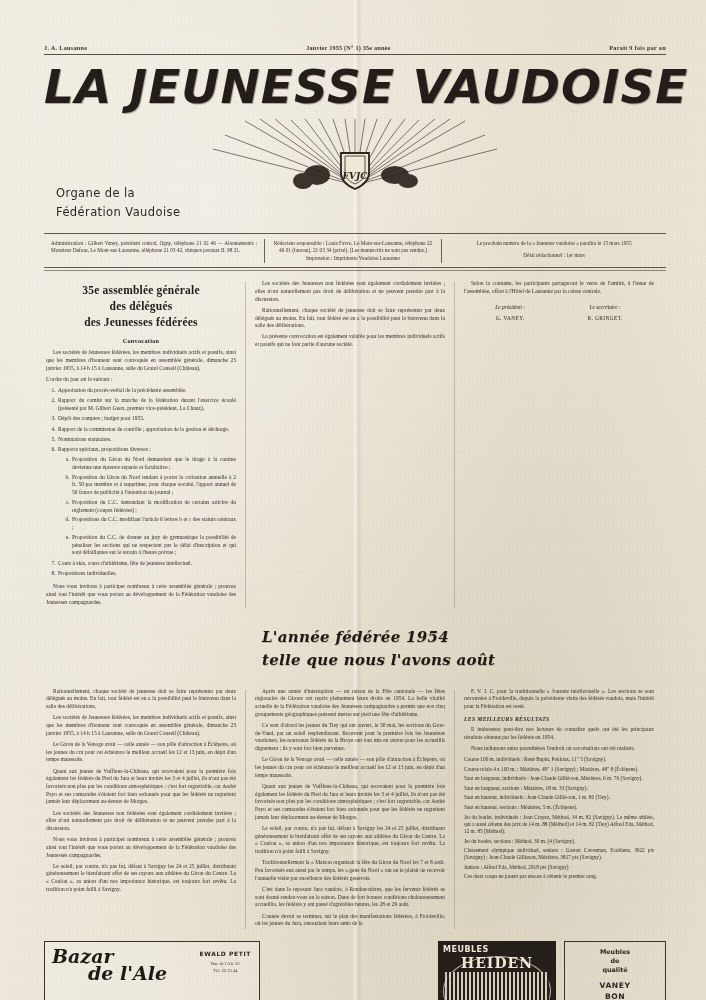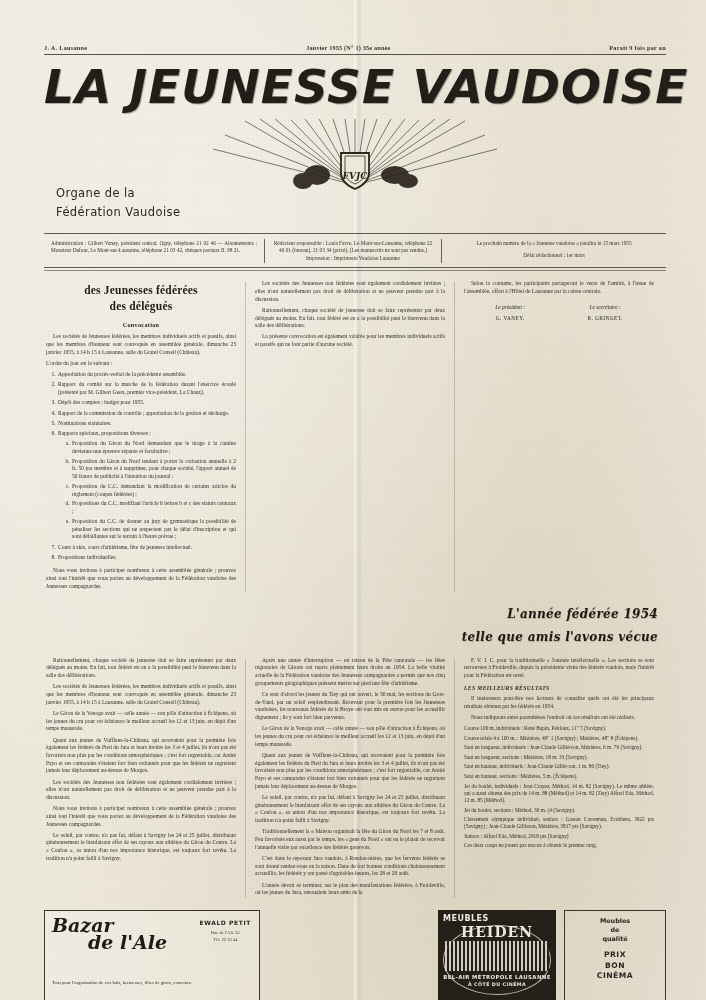--- a/index.html
+++ b/index.html
@@ -68,21 +68,21 @@
   .sub{font-size:6.2px;font-weight:bold;text-align:center;margin:7px 0 5px 0;letter-spacing:.3px;}
 
   ol.agenda{margin:0;padding-left:11px;}
   ol.agenda li{margin-bottom:2.6px;padding-left:1px;}
   ol.alpha{margin:2px 0 3px 0;padding-left:13px;list-style:lower-alpha;}
   ol.alpha li{margin-bottom:2.2px;}
 
   
   .feature{margin-top:9px;}
   .feature h2{font-family:"DejaVu Serif",serif;font-style:italic;font-weight:bold;
-    font-size:12px;line-height:23px;text-align:right;margin:8px;color:#1e1914;
+    font-size:15px;line-height:23px;text-align:left;margin:16px;color:#1e1914;
     letter-spacing:.3px;text-shadow:.5px .5px 0 rgba(70,58,45,.25);}
   .feature h2 .l2{display:block;}
 
   .signrow{display:flex;justify-content:space-around;margin:8px 0 4px 0;font-size:5.4px;}
   .signrow .c{text-align:center;}
   .signrow .t{font-style:italic;margin-bottom:5px;}
   .signrow .n{letter-spacing:.4px;}
 
   .resultshead{font-size:5.6px;font-style:italic;font-weight:bold;letter-spacing:.4px;
     margin:5px 0 4px 0;text-decoration:none;}
@@ -197,22 +197,23 @@
         <div style="margin-top:5px">Délai rédactionnel : 1er mars</div>
       </div>
     </div>
     <div class="rule-3"></div>
     <div class="rule-4"></div>
 
     <div class="cols">
 
       <div class="col c1">
         <h1 class="hl">
+          <span class="l2">35e assemblée générale</span>
+          <span class="l2">des délégués</span>
           <span class="l2">des Jeunesses fédérées</span>
-          <span class="l2">des délégués</span>
         </h1>
         <div class="sub">Convocation</div>
         <p class="ind">Les sociétés de Jeunesses fédérées, les membres individuels actifs et passifs, ainsi que les membres d'honneur sont convoqués en assemblée générale, dimanche 23 janvier 1955, à 14 h 15 à Lausanne, salle du Grand Conseil (Château).</p>
         <p>L'ordre du jour est le suivant :</p>
         <ol class="agenda">
           <li>Approbation du procès-verbal de la précédente assemblée.</li>
           <li>Rapport du comité sur la marche de la fédération durant l'exercice écoulé (présenté par M. Gilbert Guex, premier vice-président, La Chaux).</li>
           <li>Dépôt des comptes ; budget pour 1955.</li>
           <li>Rapport de la commission de contrôle ; approbation de la gestion et décharge.</li>
           <li>Nominations statutaires.</li>
@@ -253,21 +254,21 @@
             <div class="t">Le secrétaire :</div>
             <div class="n">R. GRINGET.</div>
           </div>
         </div>
       </div>
     </div>
 
     <div class="feature" style="margin-left:202px">
       <h2>
         <span class="l2">L'année fédérée 1954</span>
-        <span class="l2">telle que amis l'avons vécue</span>
+        <span class="l2">telle que nous l'avons août</span>
       </h2>
     </div>
 
     <div class="cols" style="margin-top:6px">
 
       <div class="col c1">
         <p class="ind">Rationnellement, chaque société de jeunesse doit se faire représenter par deux délégués au moins. En fait, tout fédéré est en a la possibilité peut le bienvenu dans la salle des délibérations.</p>
         <p class="ind">Les sociétés de Jeunesses fédérées, les membres individuels actifs et passifs, ainsi que les membres d'honneur sont convoqués en assemblée générale, dimanche 23 janvier 1955, à 14 h 15 à Lausanne, salle du Grand Conseil (Château).</p>
         <p class="ind">Le Giron de la Venoge avait — celle année — son pôle d'attraction à Éclépens, où les jeunes du cru pour cet échéance le meilleur accueil les 12 et 13 juin, en dépit d'un temps maussade.</p>
         <p class="ind">Quant aux jeunes de Vufflens-la-Château, qui recevaient pour la première fois également les fédérés du Pied du Jura et leurs invités les 3 et 4 juillet, ils n'ont pas été favorisés non plus par les conditions atmosphériques ; c'est fort regrettable, car André Payo et ses camarades s'étaient fort bien ordonnés pour que les fédérés ne regrettent jamais leur déplacement au-dessus de Morges.</p>
@@ -342,21 +343,21 @@
 
       </div>
 
       <div class="ad-qual">
         <div class="q1">
           <div>Meubles</div>
           <div>de</div>
           <div>qualité</div>
         </div>
         <div class="q2">
-          <div>PRIX</div>
+          <div>VANEY</div>
           <div>BON</div>
           <div>CINÉMA</div>
         </div>
 
       </div>
     </div>
 
   </div>
   <div class="grain"></div>
 </div>

